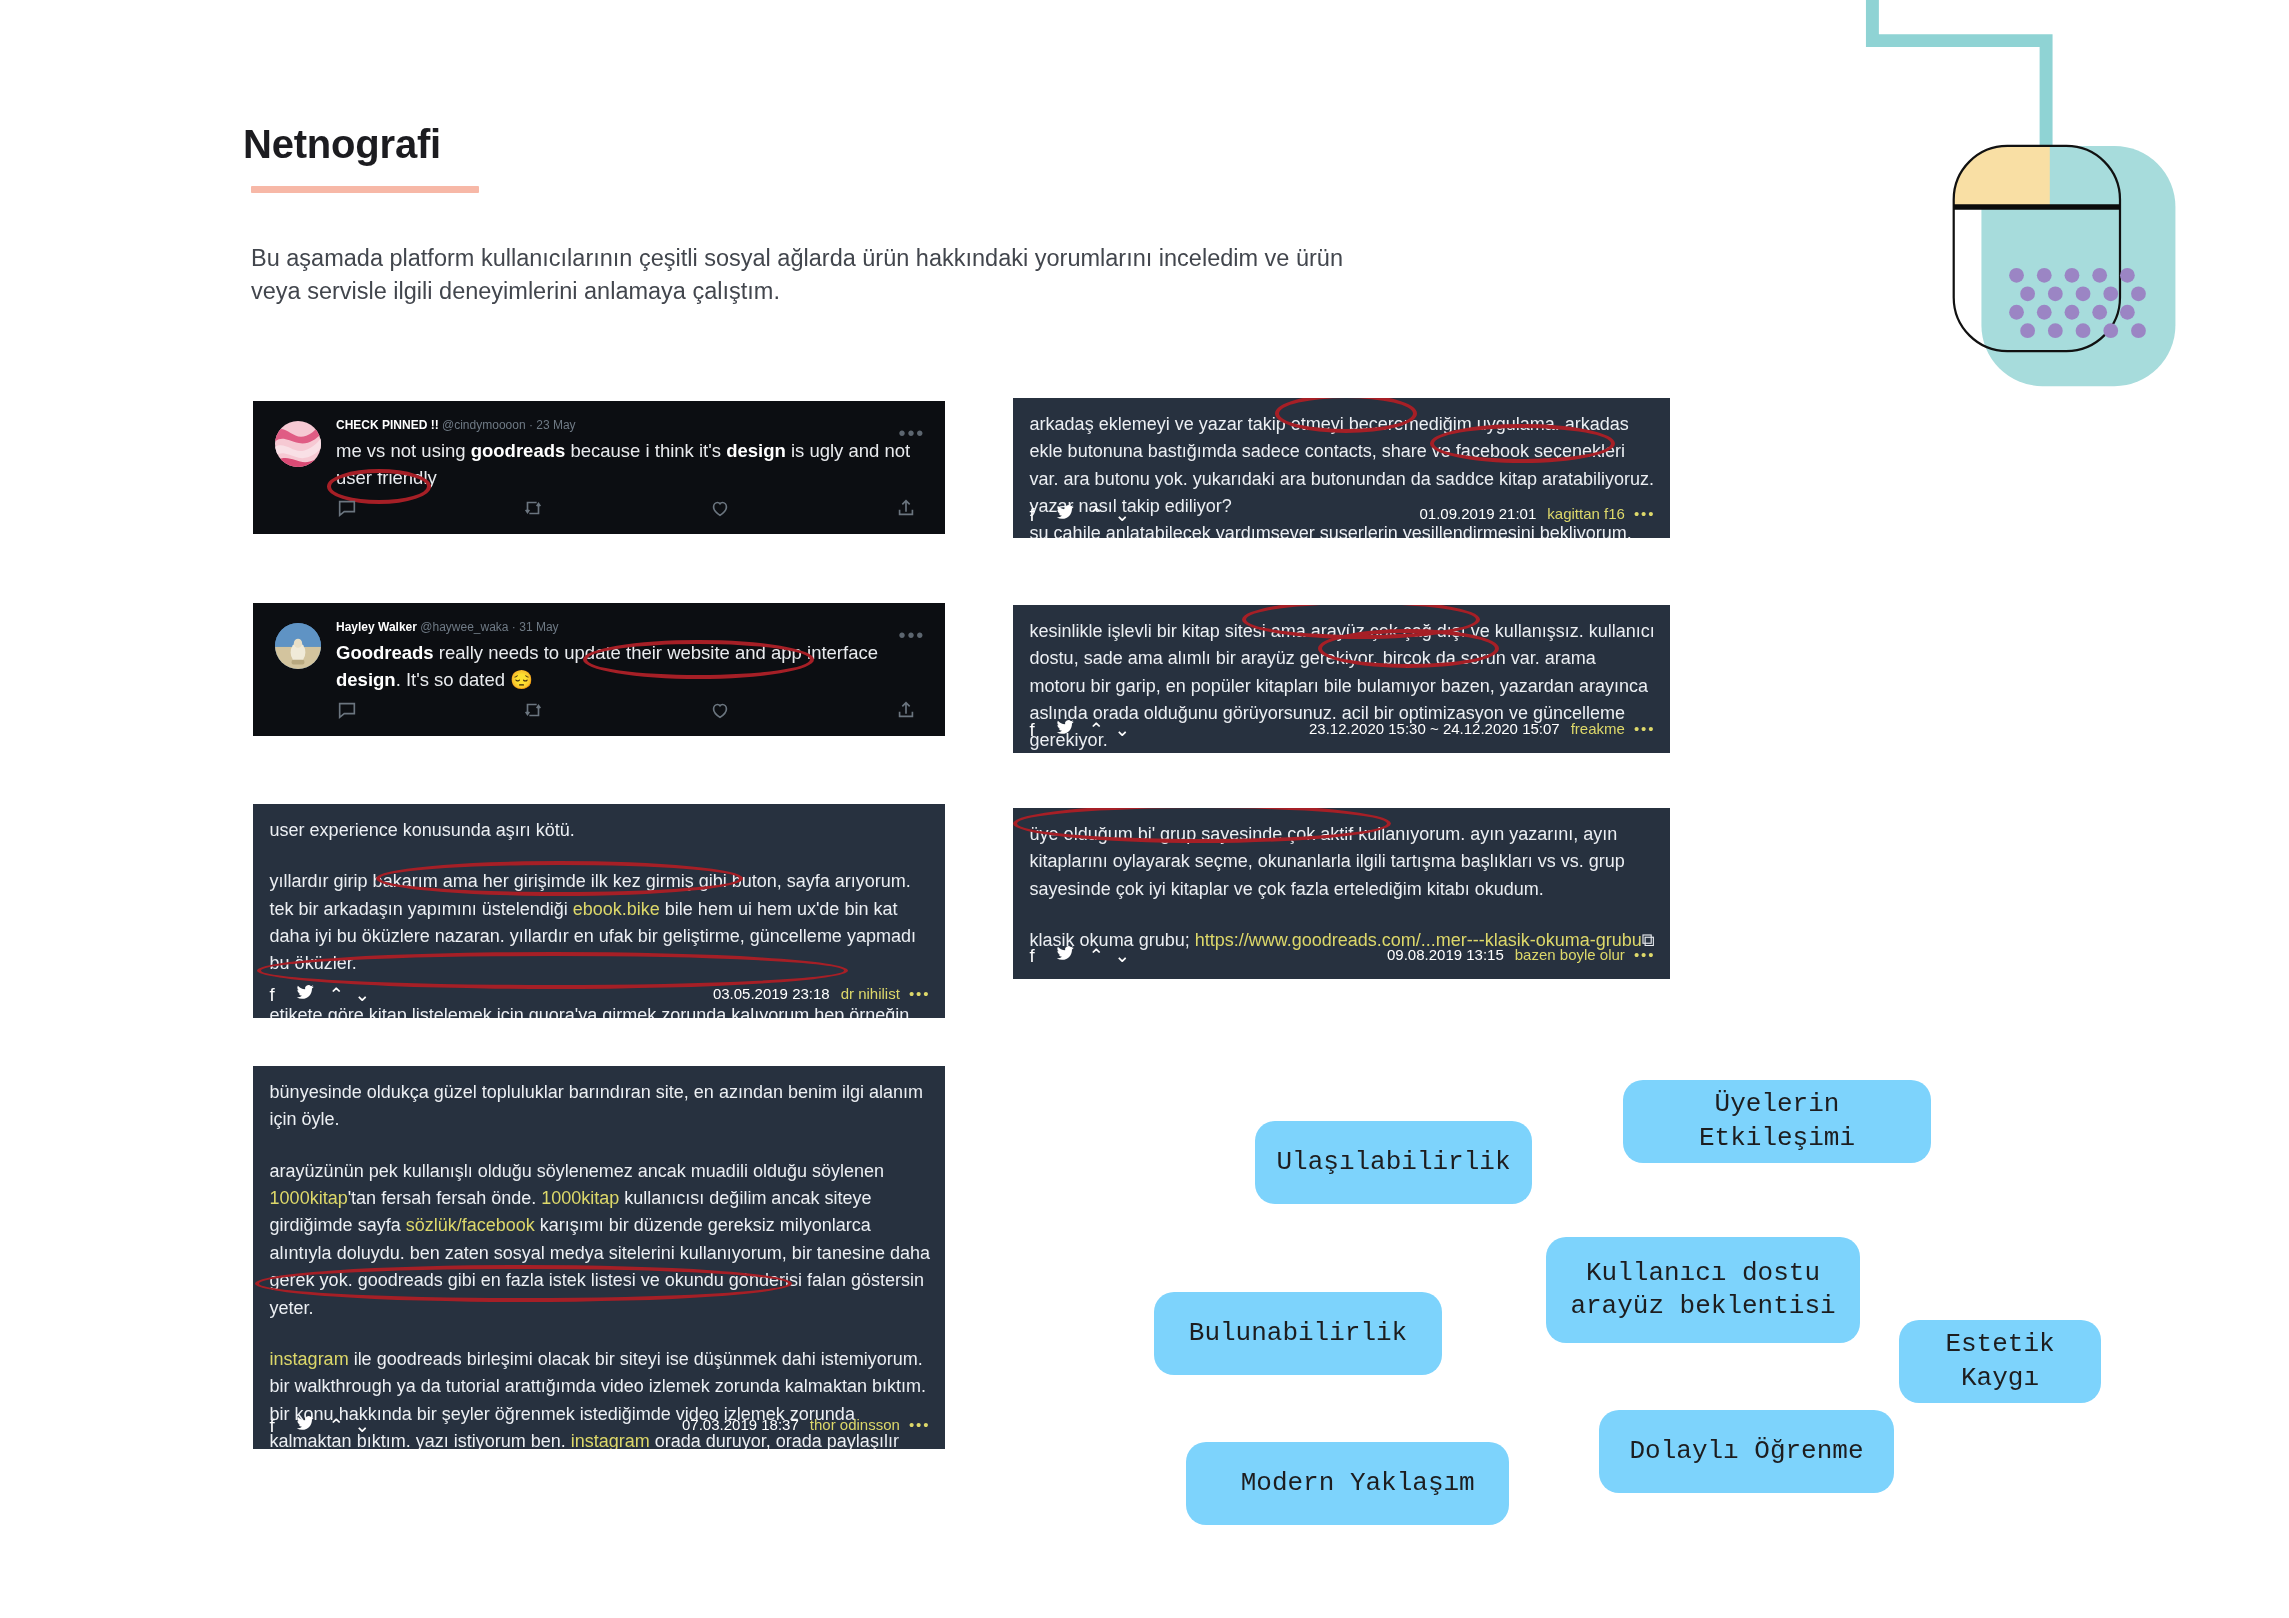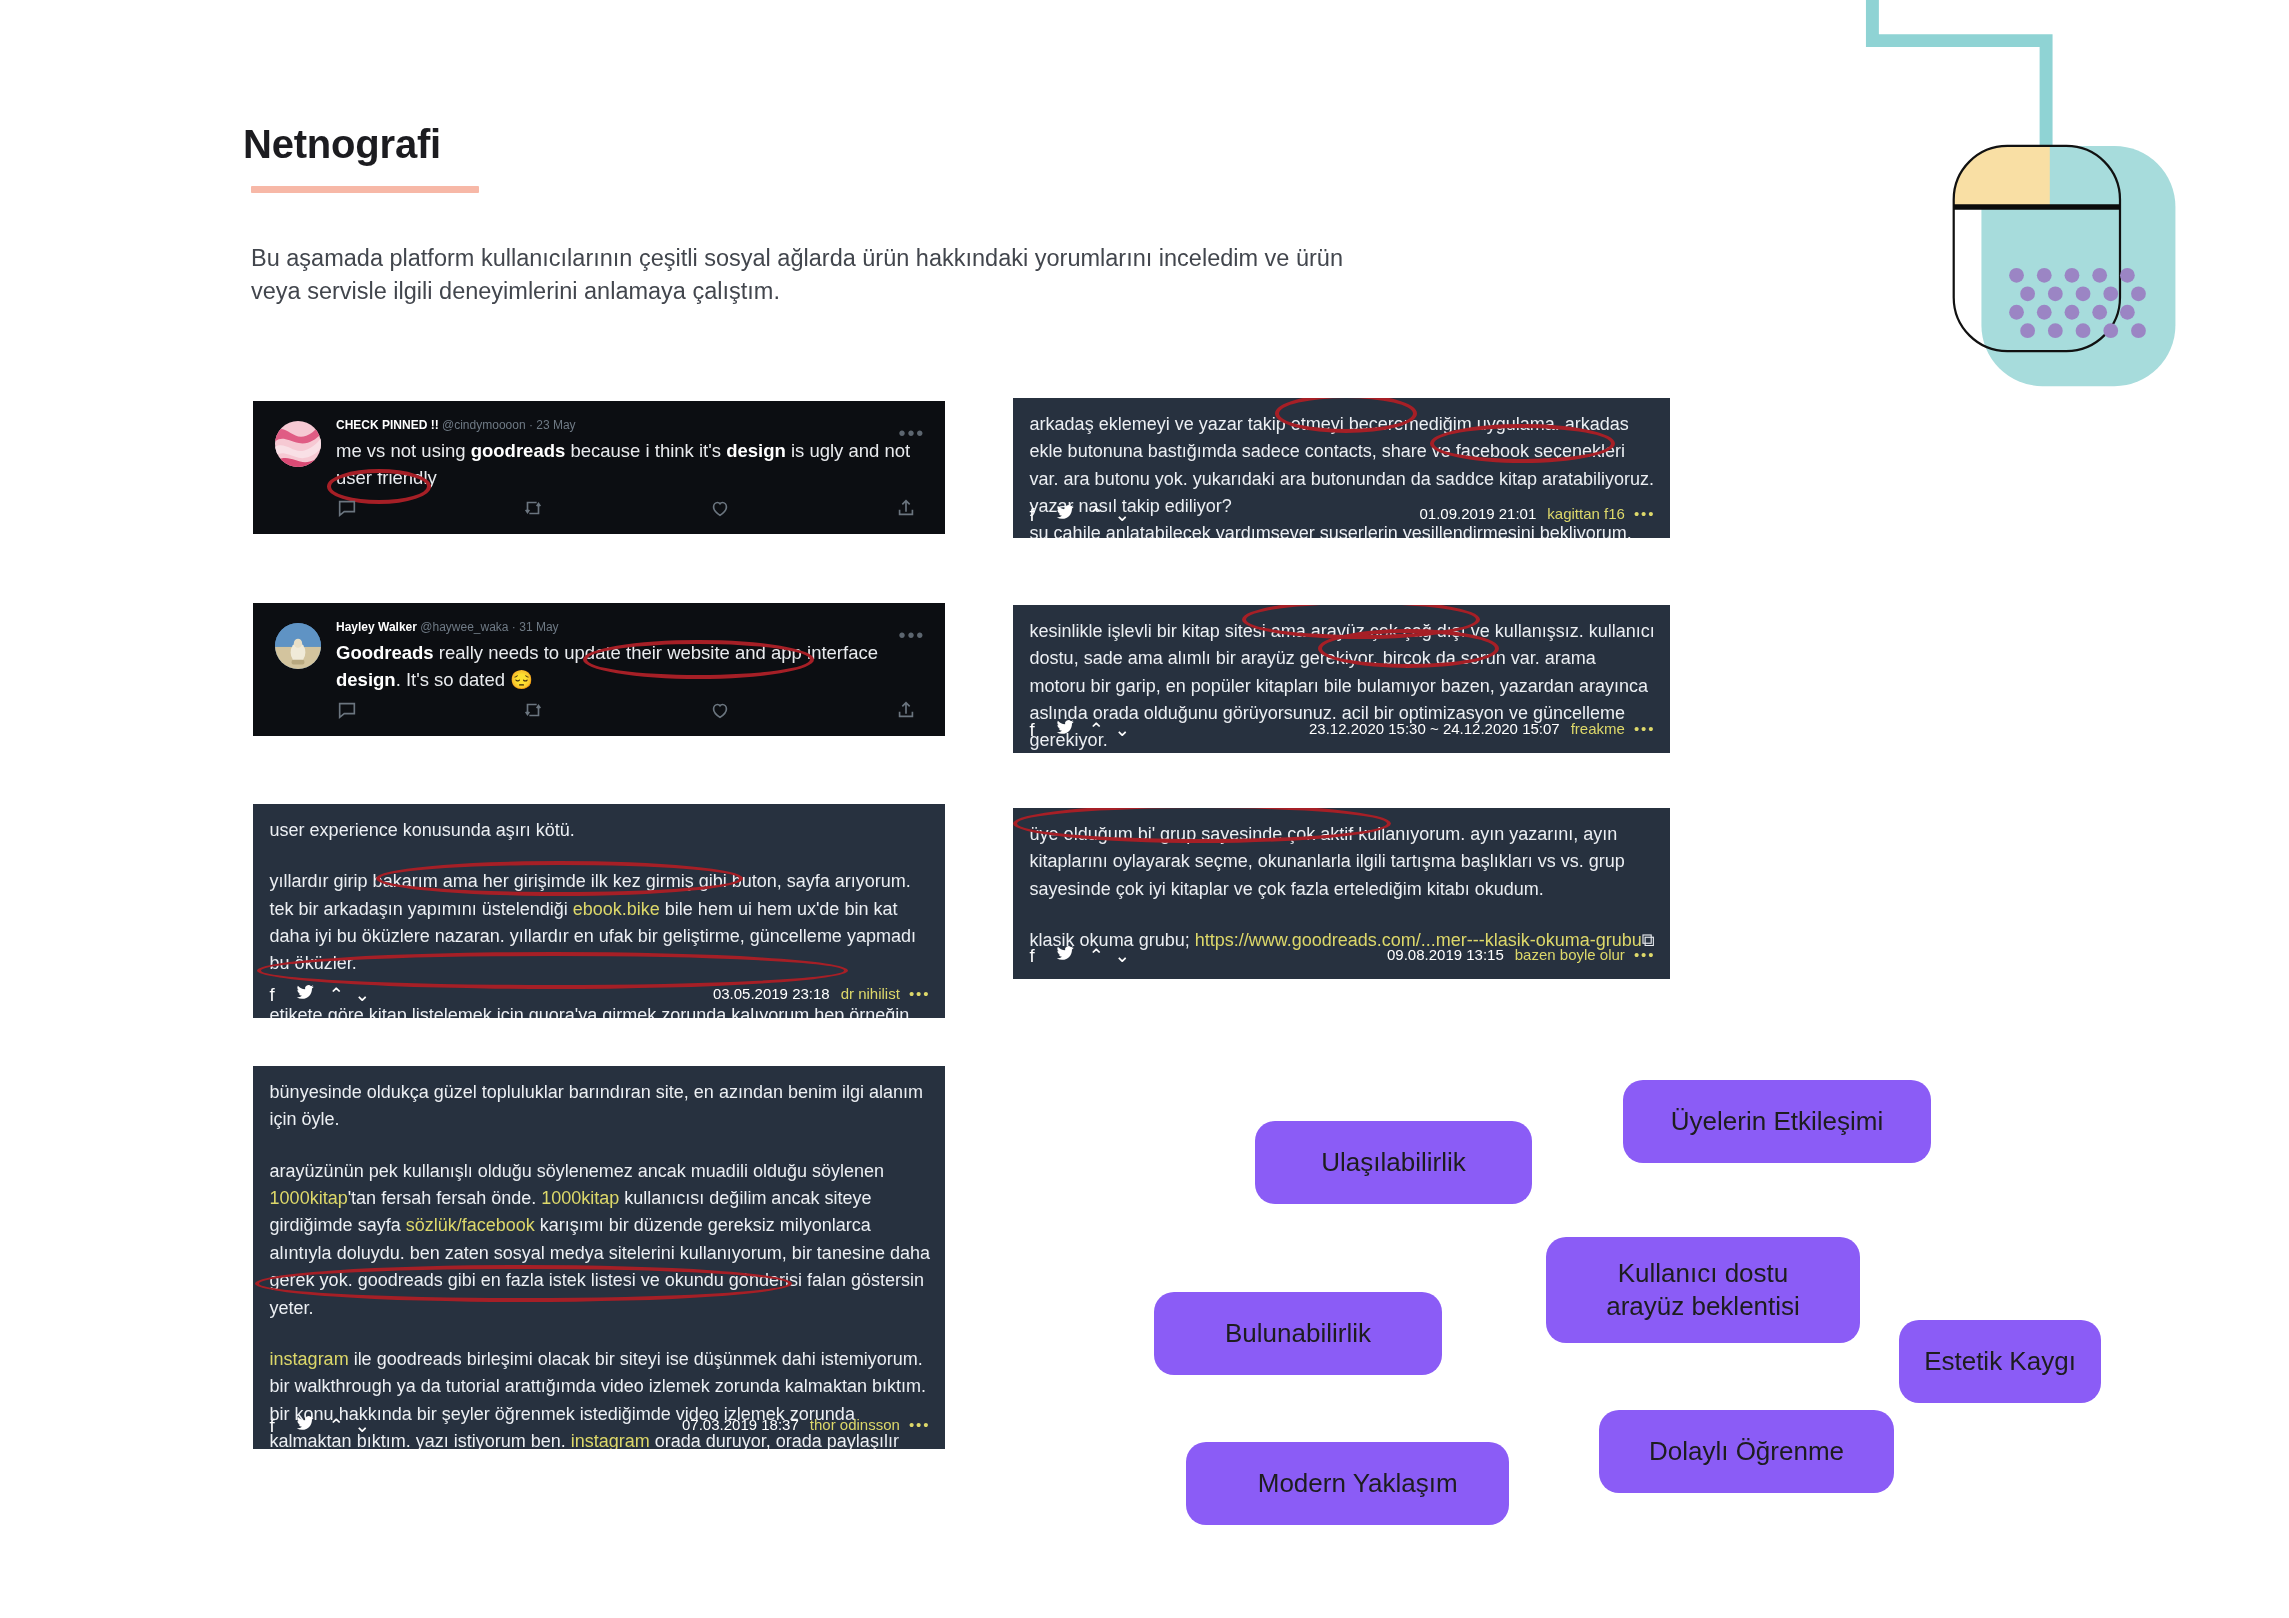--- a/index.html
+++ b/index.html
@@ -164,31 +164,32 @@
     position: absolute;
     border: 4.6px solid #a61f26;
     border-radius: 50% / 50%;
     box-sizing: border-box;
     pointer-events: none;
   }
 
   
   .tag {
     position: absolute;
-    background: #8b5cf6;
+    background: #7dd3fc;
     border-radius: 20px;
     display: flex;
     align-items: center;
     justify-content: center;
     text-align: center;
     color: #1d1d1f;
     font-size: 26px;
     line-height: 1.28;
     padding: 0 16.6px;
     box-sizing: border-box;
+    font-family: Liberation Mono, monospace;
   }
 </style>
 </head>
 <body>
 
 <div id="page-title">Netnografi</div>
 <div id="title-rule"></div>
 <div id="subtitle">Bu aşamada platform kullanıcılarının çeşitli sosyal ağlarda ürün hakkındaki yorumlarını inceledim ve ürün veya servisle ilgili deneyimlerini anlamaya çalıştım.</div>
 
 <div id="mouse-illustration">

